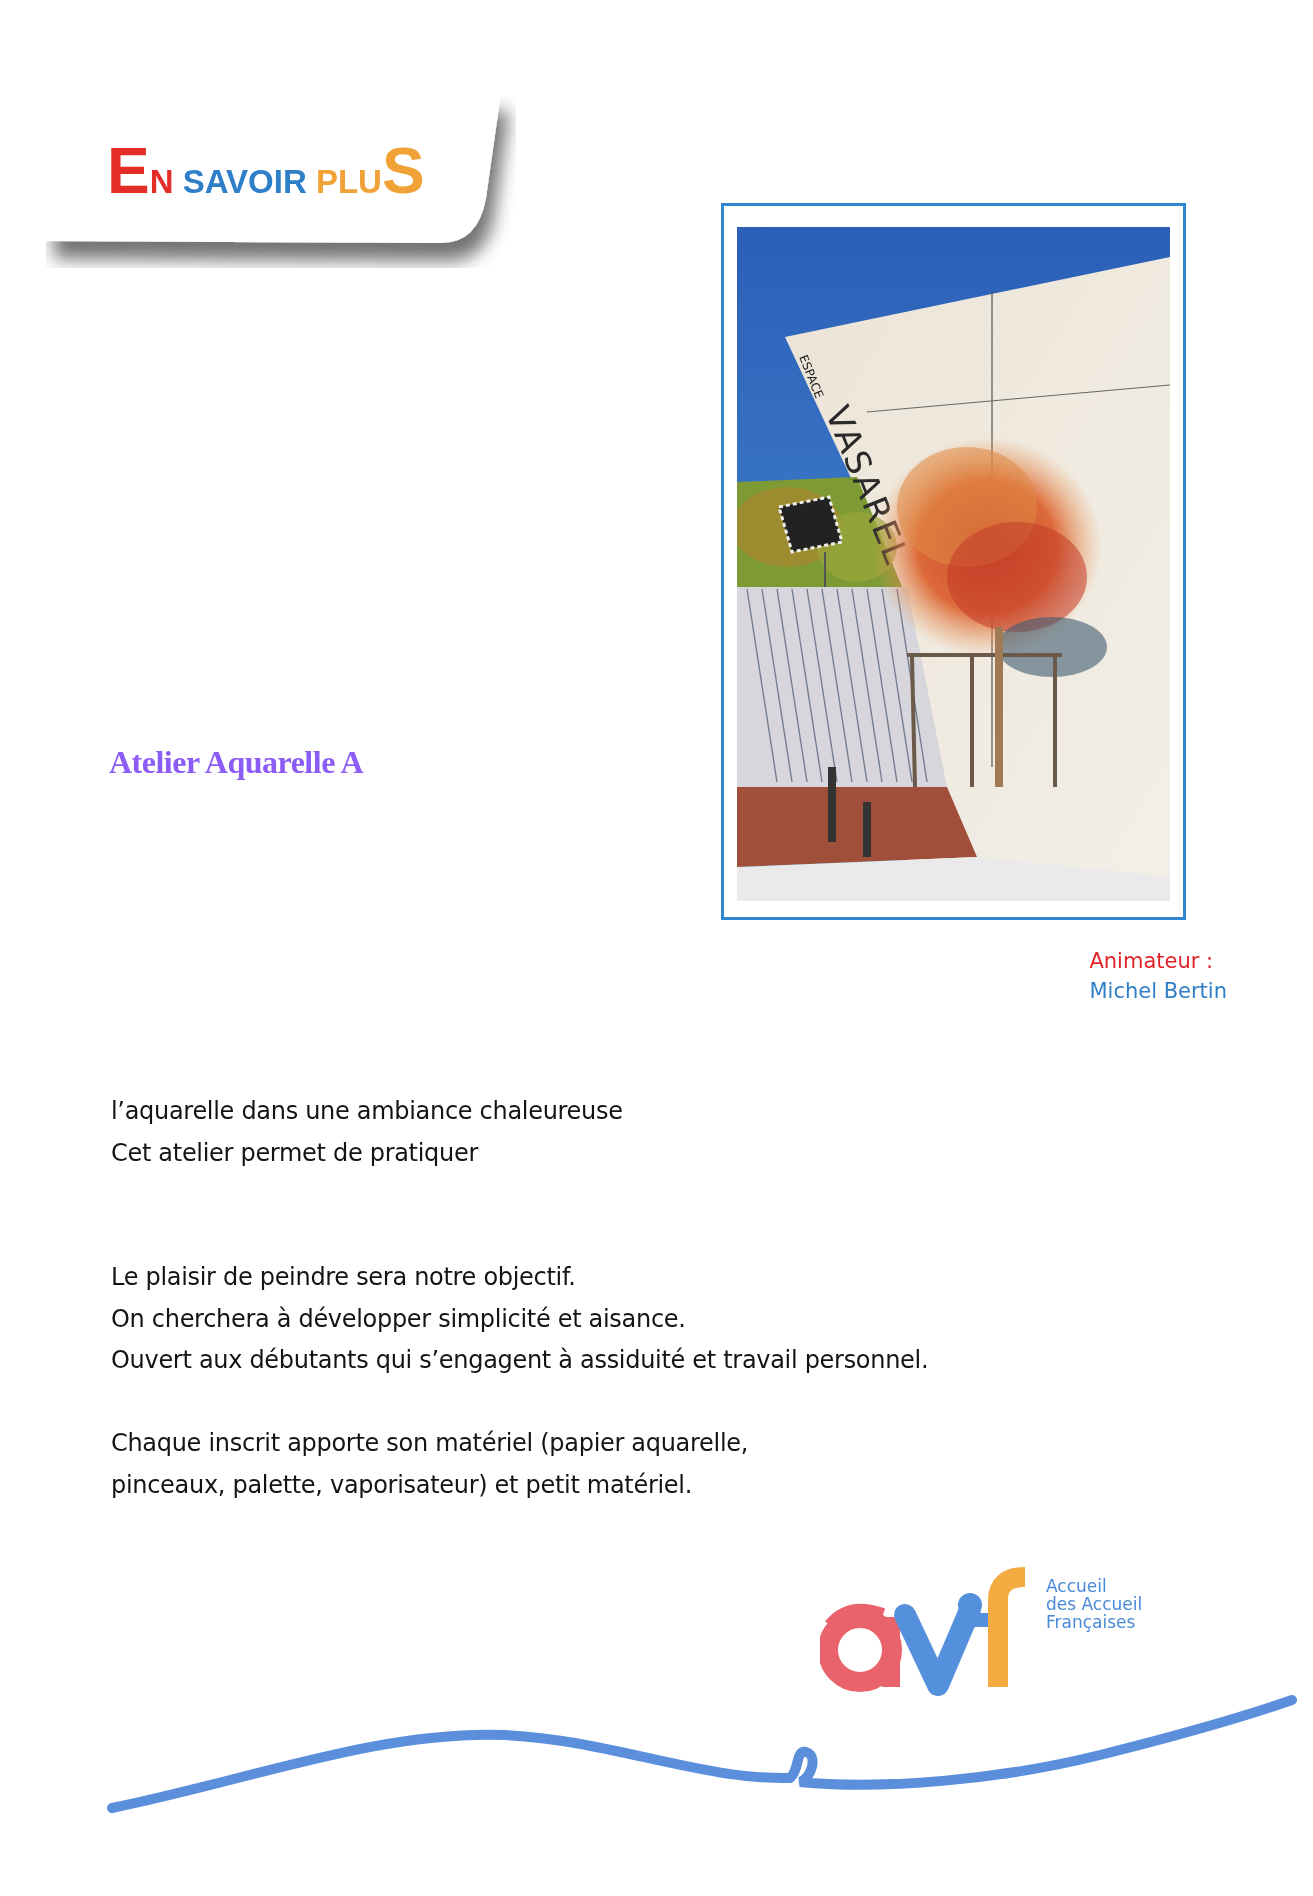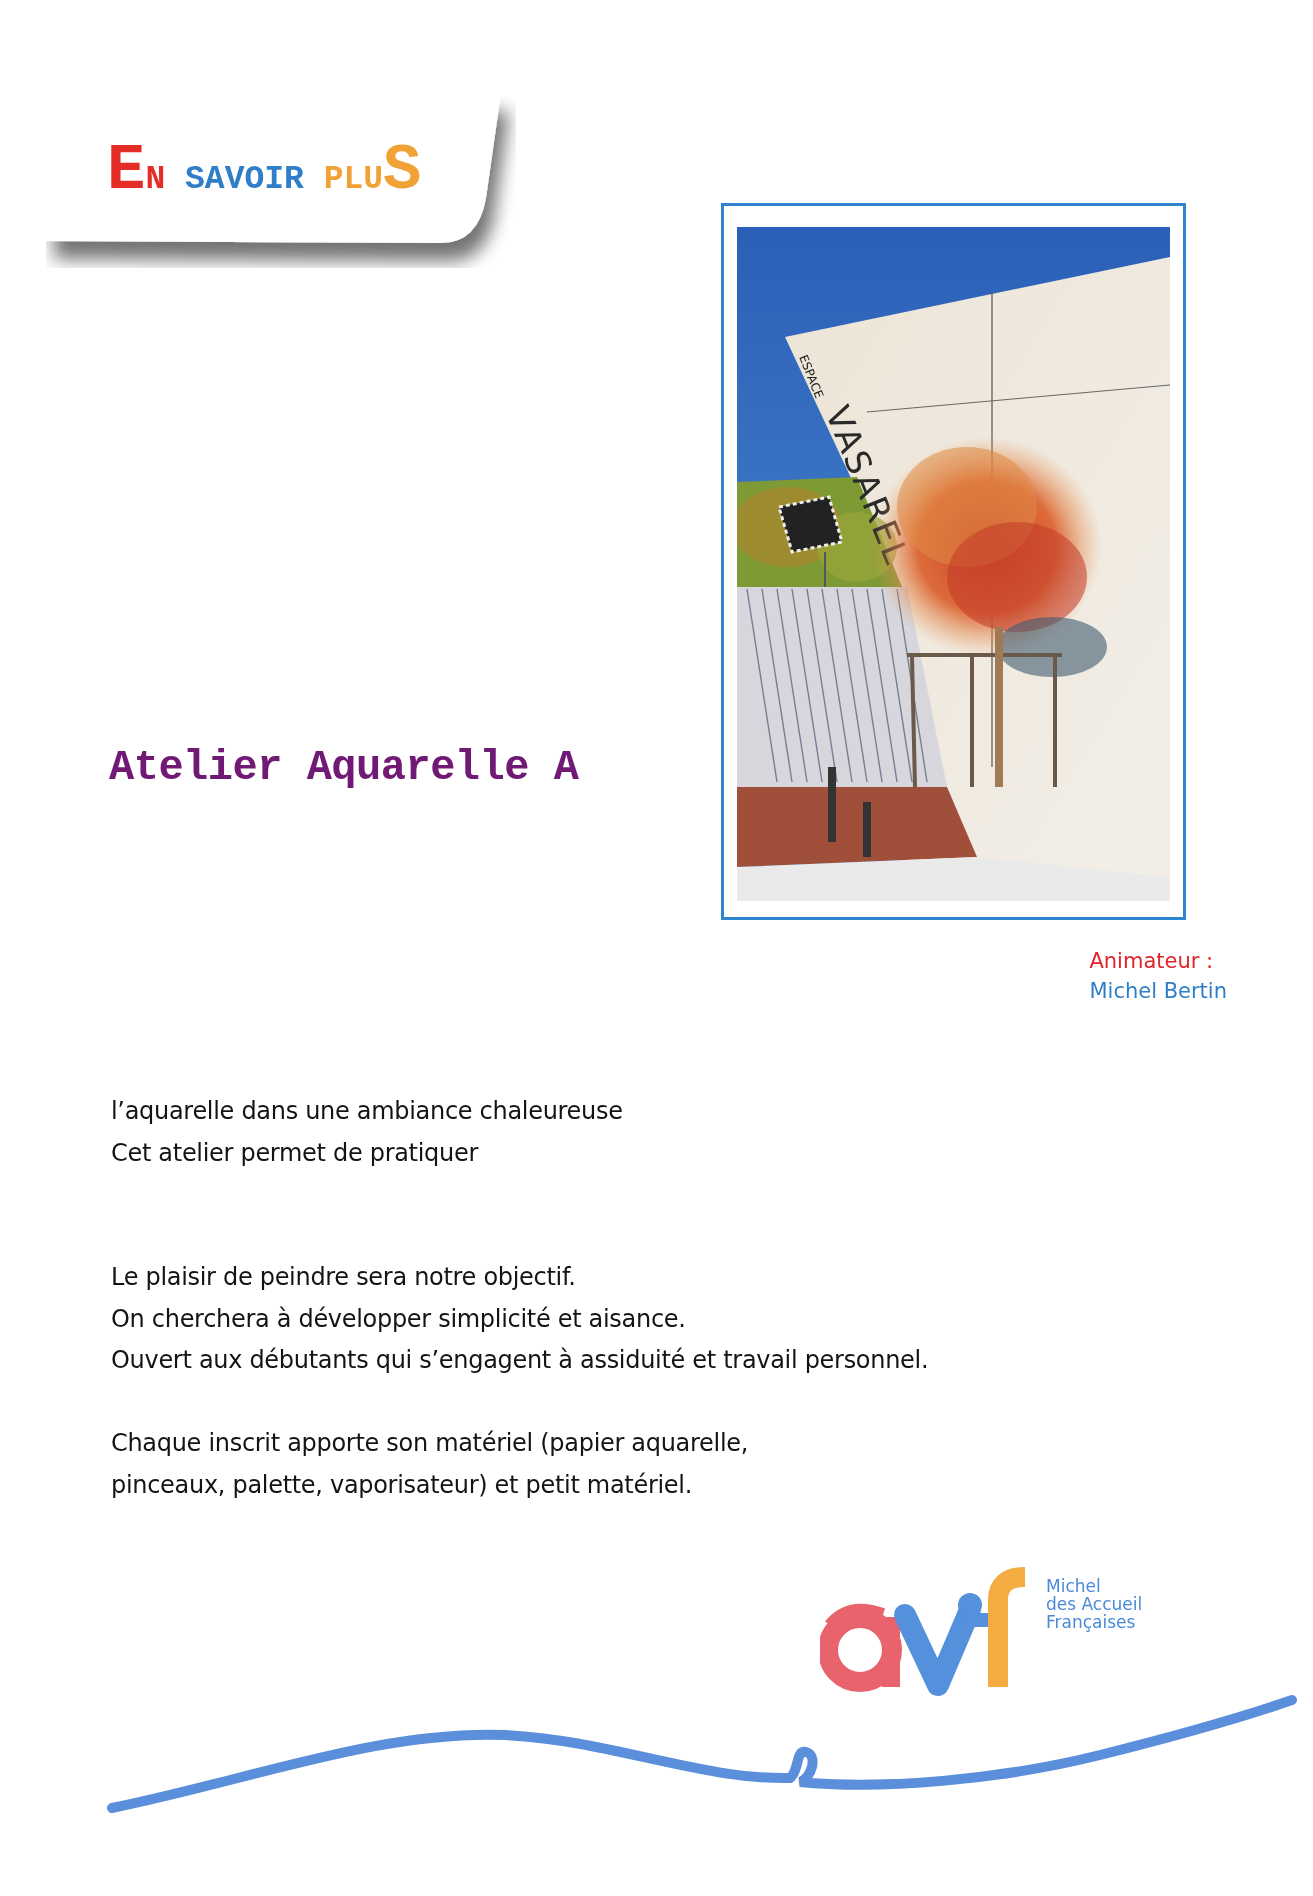--- a/index.html
+++ b/index.html
@@ -2,28 +2,28 @@
 <html><head>
 <meta charset="utf-8">
 <style>
   html, body { margin:0; padding:0; background:#ffffff; }
   body { width:1313px; height:1896px; position:relative; overflow:hidden; font-family:"DejaVu Sans", sans-serif; }
   .abs { position:absolute; }
 
   
   #banner { left:46px; top:93px; width:470px; height:175px; }
   #banner svg { position:absolute; left:0; top:0; }
-  #banner-text { position:absolute; left:61px; top:46px; white-space:nowrap; font-family:Liberation Mono, monospace; font-weight:bold; letter-spacing:0px; }
+  #banner-text { position:absolute; left:61px; top:46px; white-space:nowrap; font-family:Liberation Sans, sans-serif; font-weight:bold; letter-spacing:0px; }
   #banner-text .big { font-size:64px; line-height:1; }
   #banner-text .small { font-size:33px; line-height:1; }
   .c-red { color:#e52d27; }
   .c-blue { color:#2f7fc8; }
   .c-orange { color:#f0a236; }
 
-  #title { left:109px; top:744px; font-family:Liberation Mono, monospace; font-weight:bold; font-size:42px; color:#701a75; white-space:nowrap; letter-spacing:-0.5px; }
+  #title { left:109px; top:744px; font-family:Liberation Serif, serif; font-weight:bold; font-size:32px; color:#8b5cf6; white-space:nowrap; letter-spacing:-0.5px; }
 
   #painting-frame { left:721px; top:203px; width:465px; height:717px; border:3px solid #2f86cf; box-sizing:border-box; background:#fff; }
   #painting { position:absolute; left:13px; top:21px; width:433px; height:674px; }
 
   #animator { right:86px; top:946px; text-align:left; font-family:"DejaVu Sans", sans-serif; font-size:21px; line-height:30px; font-weight:500; }
   #animator .lbl { color:#e0242a; }
   #animator .nm { color:#2f7fc8; }
 
   .para { left:111px; font-family:"DejaVu Sans", sans-serif; font-size:24px; color:#141414; line-height:41.5px; white-space:nowrap; letter-spacing:-0.3px; }
   #p1 { top:1091px; }
@@ -171,21 +171,21 @@
       <path d="M85 50 L118 120 L150 45" fill="none" stroke="#5590dd" stroke-width="22" stroke-linejoin="round" stroke-linecap="round"></path>
       <circle cx="150" cy="40" r="12" fill="#5590dd"></circle>
       <rect x="150" y="48" width="35" height="14" fill="#5590dd"></rect>
     </g>
 
     <g>
       <path d="M178 122 L178 35 Q178 12 205 12" fill="none" stroke="#f3ab42" stroke-width="20"></path>
     </g>
   </svg>
   <div id="logo-tag">
-    <div>Michel</div>
+    <div>Accueil</div>
     <div>des Accueil</div>
     <div>Françaises</div>
   </div>
 </div>
 
 <svg id="wave" class="abs" viewBox="0 1680 1313 150" width="1313" height="150">
   <path d="M112 1808 C 250 1780, 380 1730, 505 1735 C 610 1740, 700 1780, 790 1778 C 800 1770, 795 1750, 806 1752 C 818 1755, 812 1778, 800 1782 C 880 1790, 1000 1780, 1100 1755 C 1180 1735, 1240 1718, 1292 1700" fill="none" stroke="#5b8fdc" stroke-width="10" stroke-linecap="round"></path>
 </svg>
 
 </body></html>

